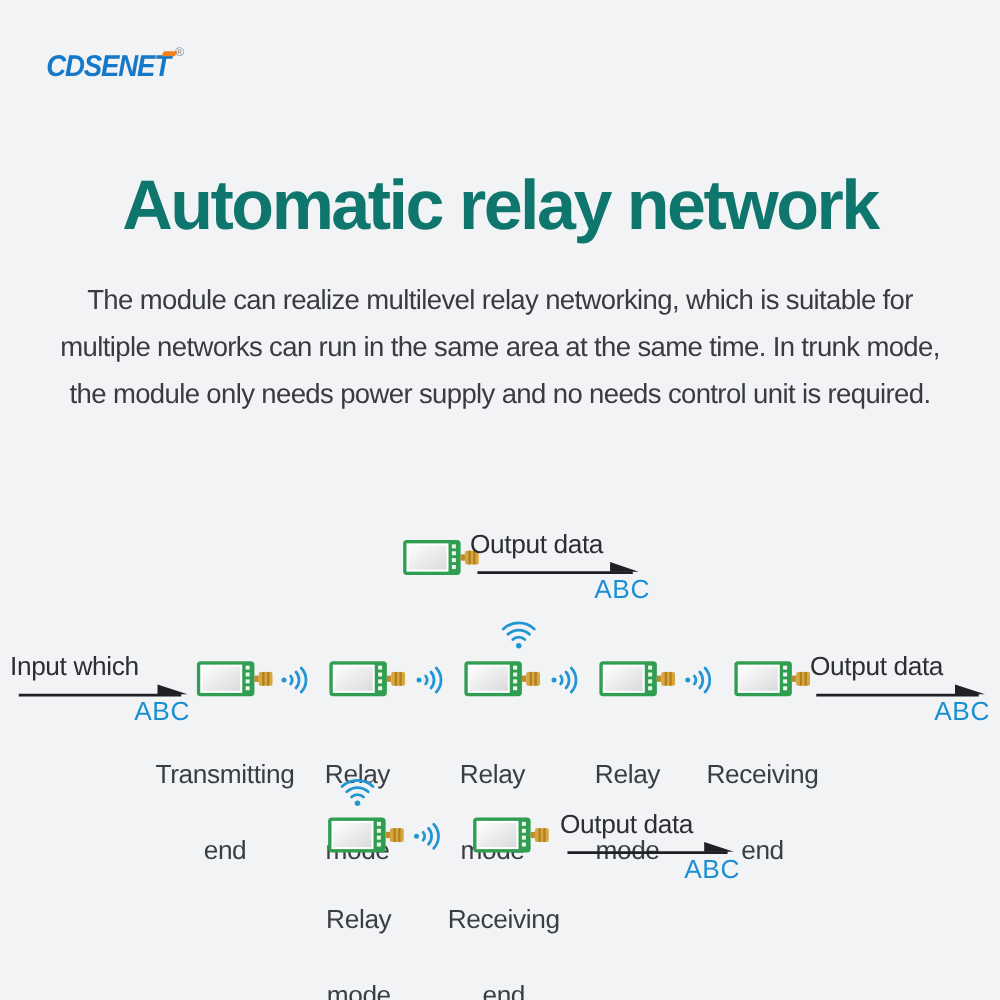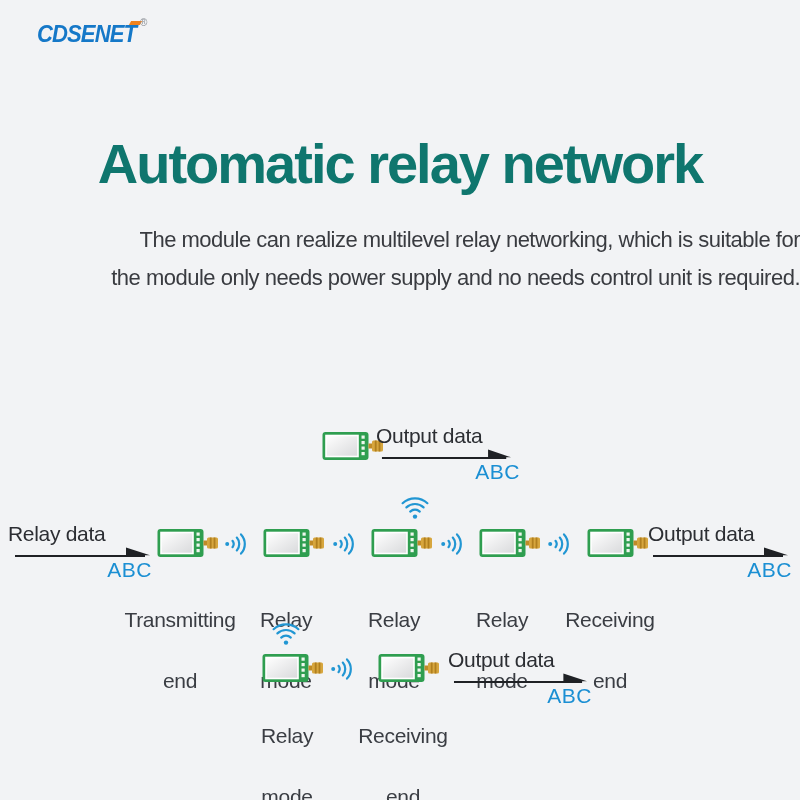--- a/index.html
+++ b/index.html
@@ -2,40 +2,40 @@
 <html><head>
 <meta charset="utf-8">
 <style>
   html,body{margin:0;padding:0;}
   .canvas{
     position:relative;width:800px;height:800px;overflow:hidden;
     background:#f2f3f5;
     font-family:"Liberation Sans", sans-serif;
   }
   
-  .logo{position:absolute;left:37px;top:20px;height:26px;}
+  .logo{position:absolute;left:37px;top:40px;height:26px;}
   .logo-text{
     font-style:italic;font-weight:bold;font-size:24px;letter-spacing:-1px;
     color:#1578c8;display:inline-block;transform:scaleX(.92);transform-origin:left;
   }
   .logo-accent{
     position:absolute;left:93px;top:1px;width:11px;height:4px;
     background:#f0831e;transform:skewX(-30deg);
   }
   .logo-reg{
     position:absolute;left:103px;top:-3px;font-size:10px;color:#8a8f96;
     font-style:normal;font-weight:normal;
   }
   
   .title{
     position:absolute;top:134px;left:0;width:800px;text-align:center;
     font-size:56px;line-height:60px;font-weight:bold;letter-spacing:-2px;color:#0f766e;
   }
   .paragraph{
-    position:absolute;top:221px;left:0;width:800px;text-align:right;
+    position:absolute;top:221px;left:0;width:800px;text-align:center;
     font-size:22px;line-height:37.5px;letter-spacing:-0.5px;color:#393b40;
   }
   .io-label{
     position:absolute;width:144px;
     font-size:21px;line-height:24px;color:#2c2e33;letter-spacing:-0.3px;
   }
   .abc{
     position:absolute;width:144px;text-align:right;
     font-size:21px;line-height:24px;color:#1b8fd3;letter-spacing:0.5px;
   }
@@ -98,37 +98,38 @@
   <div class="logo">
     <span class="logo-text">CDSENET</span>
     <span class="logo-accent"></span>
     <span class="logo-reg">®</span>
   </div>
 
   <div class="title">Automatic relay network</div>
 
   <div class="paragraph">
     <div>The module can realize multilevel relay networking, which is suitable for</div>
+    <div>multiple networks can run in the same area at the same time. In trunk mode,</div>
     <div>the module only needs power supply and no needs control unit is required.</div>
   </div>
 
   <svg class="module-svg" style="left:322px;top:431px">
       <use href="#sym-module"></use>
     </svg>
   <div class="io-label" style="left:376px;top:424px">Output data</div>
   <svg class="arrow-svg" style="left:381px;top:446px;width:130px">
       <use href="#sym-arrow"></use>
     </svg>
   <div class="abc" style="left:376px;top:460px">ABC</div>
 
   <svg class="wifi-up-svg" style="left:399px;top:493px">
       <use href="#sym-wifi-up"></use>
     </svg>
 
-  <div class="io-label" style="left:8px;top:522px">Relay data</div>
+  <div class="io-label" style="left:8px;top:522px">Input which</div>
   <svg class="arrow-svg" style="left:14px;top:544px;width:136px">
       <use href="#sym-arrow"></use>
     </svg>
   <div class="abc" style="left:8px;top:558px">ABC</div>
 
   <svg class="module-svg" style="left:157px;top:528px">
       <use href="#sym-module"></use>
     </svg>
   <svg class="wifi-right-svg" style="left:224px;top:531px">
       <use href="#sym-wifi-right"></use>

